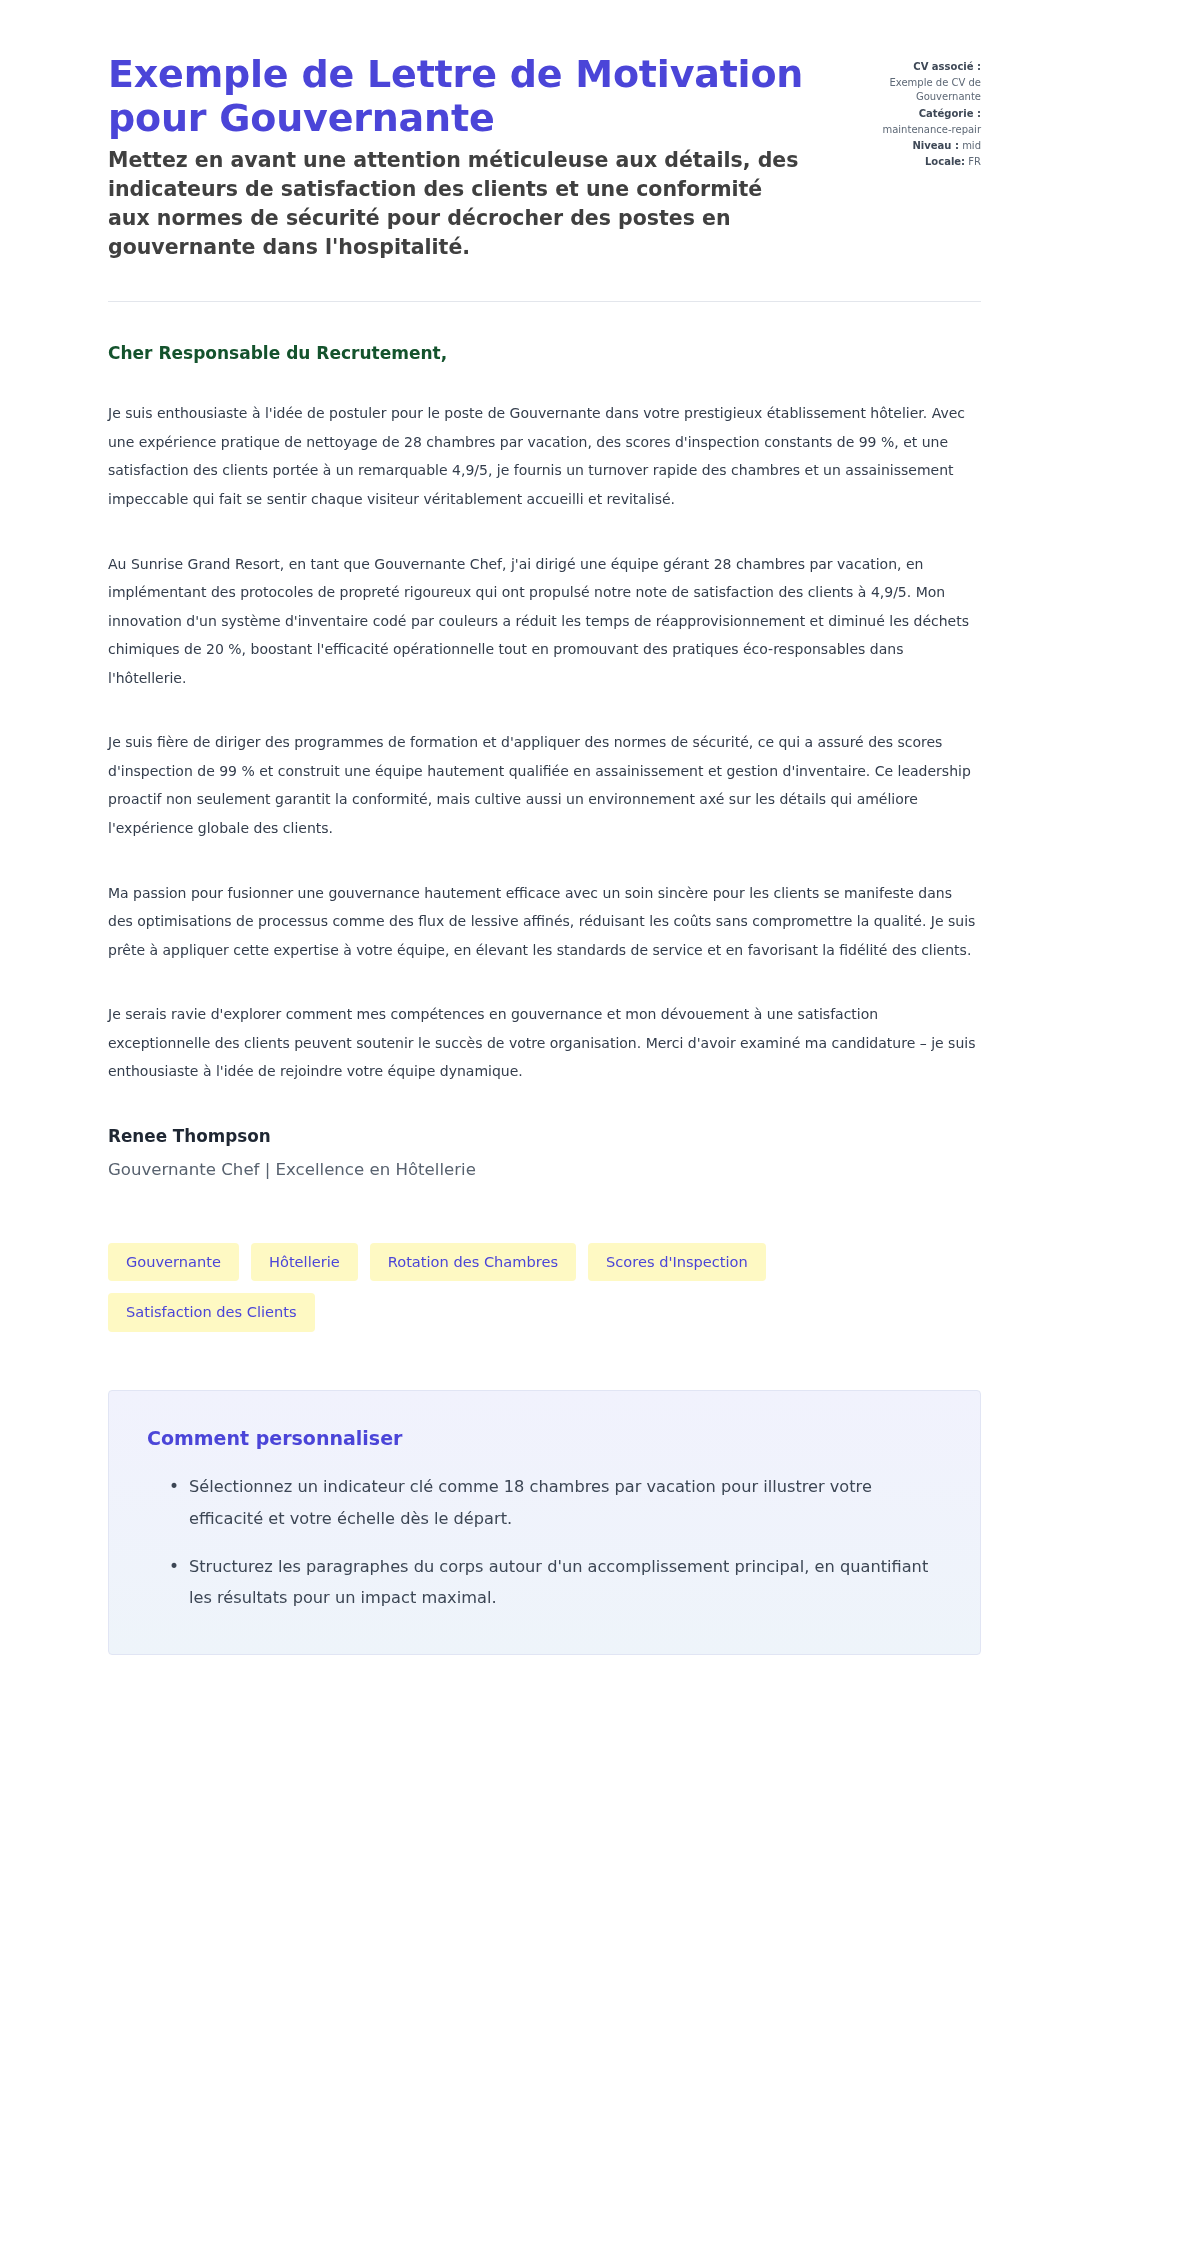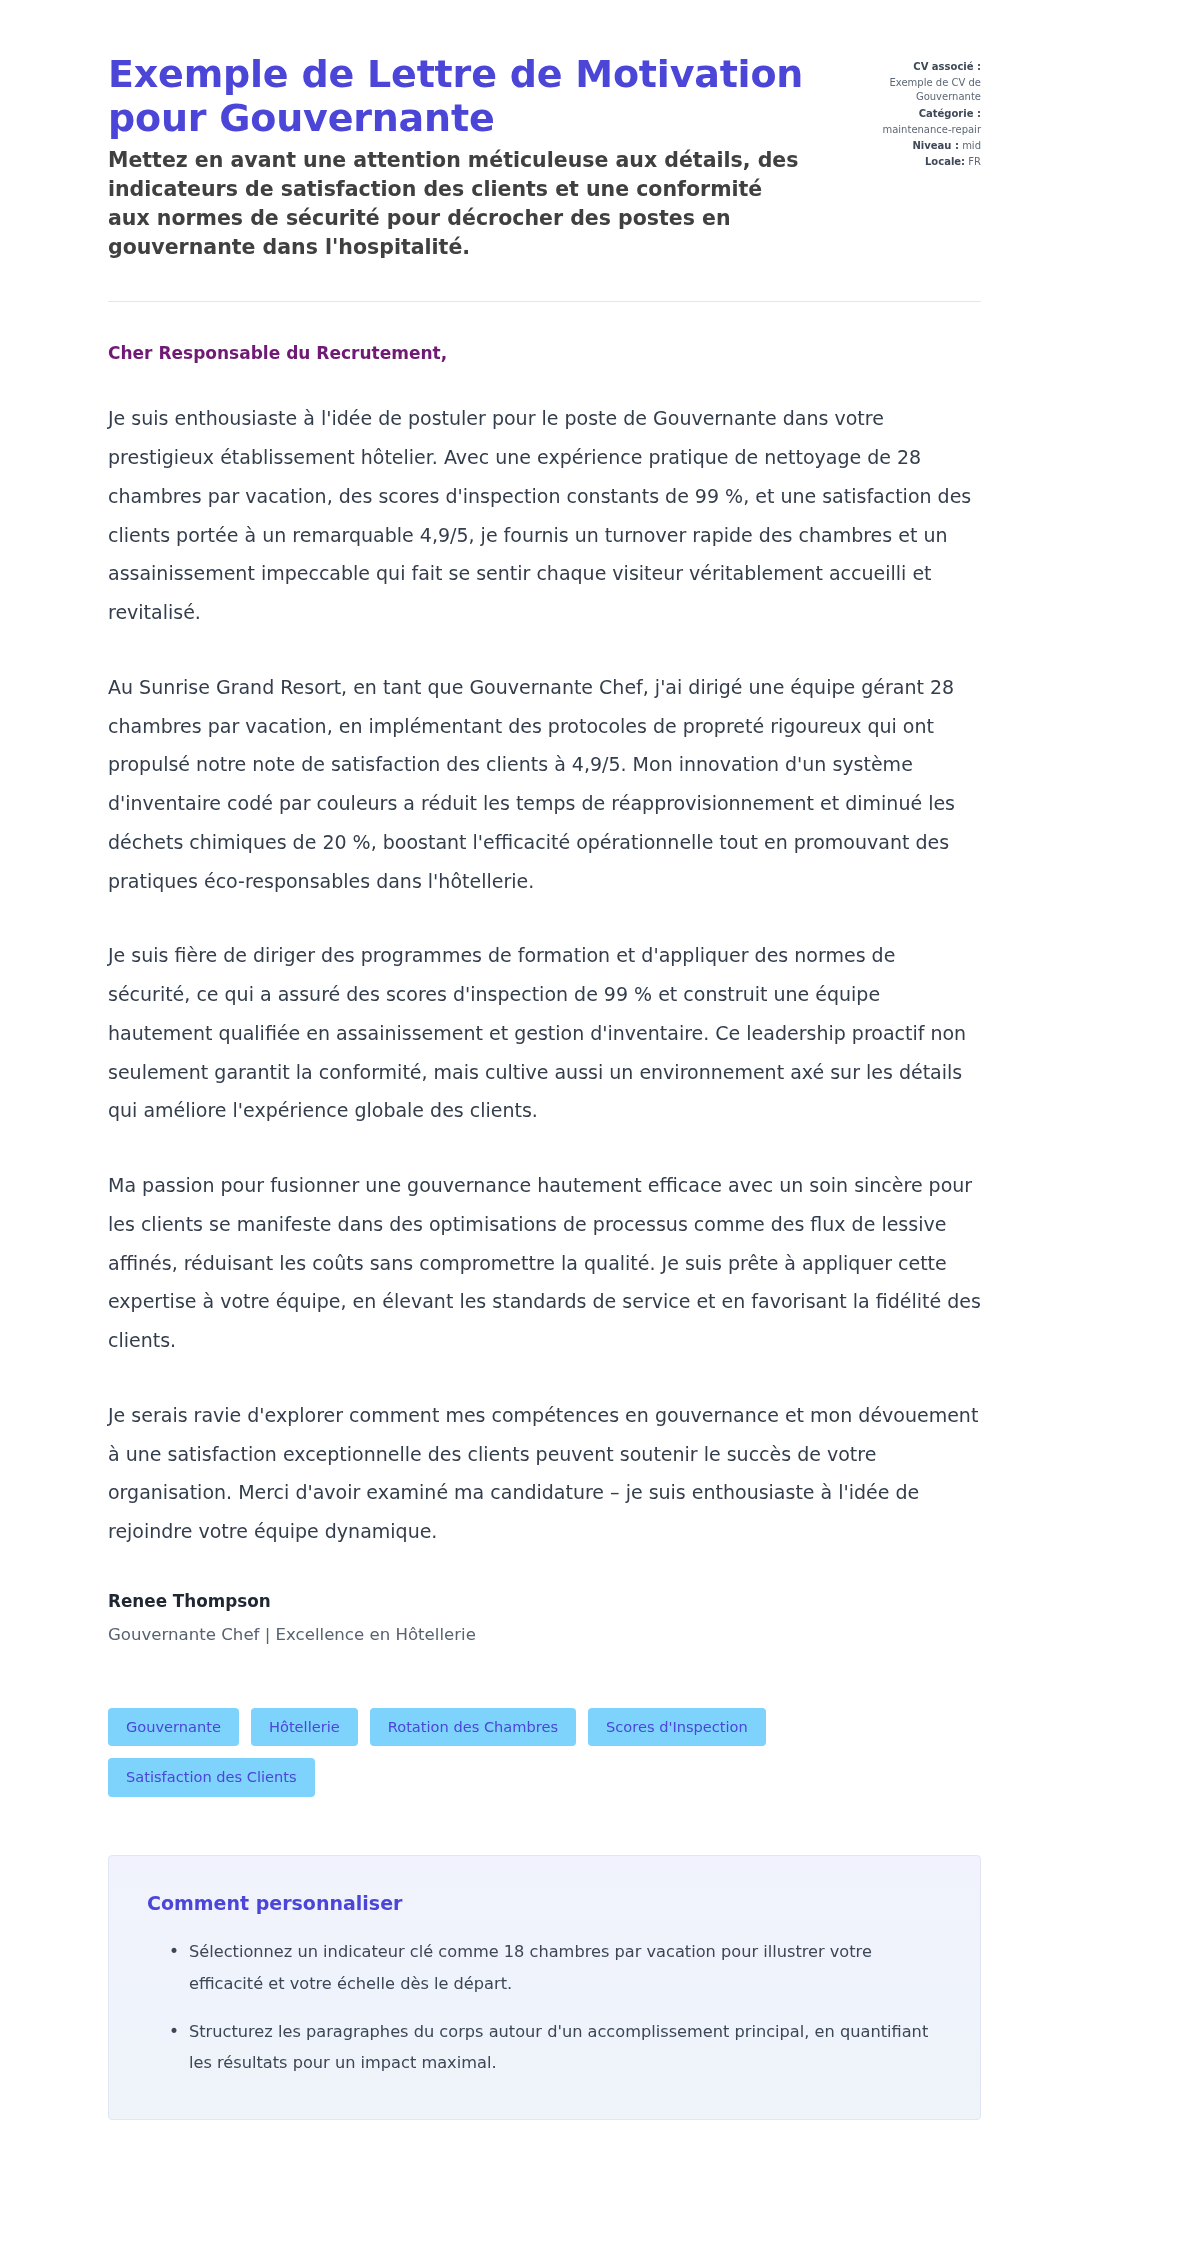--- a/index.html
+++ b/index.html
@@ -71,26 +71,26 @@
     border-top: 1px solid #e3e6ec;
     margin: 38px 0 0 0;
   }
 
   
   .letter { padding-top: 40px; }
   .salutation {
     margin: 0 0 34px 0;
     font-size: 17px;
     font-weight: 700;
-    color: #701a75;
+    color: #14532d;
     line-height: 1.4;
   }
   .para {
     margin: 0 0 36px 0;
-    font-size: 19px;
+    font-size: 14px;
     line-height: 2.04;
     color: #333d4c;
     max-width: 990px;
   }
 
   
   .signature { margin-top: 24px; }
   .sig-name {
     margin: 0;
     font-size: 16.8px;
@@ -106,21 +106,21 @@
   }
 
   
   .tags {
     display: flex;
     flex-wrap: wrap;
     gap: 12px;
     margin-top: 58px;
   }
   .tag {
-    background: #7dd3fc;
+    background: #fef9c3;
     color: #4b45d8;
     font-size: 14.6px;
     line-height: 1;
     padding: 12px 18px;
     border-radius: 4px;
     white-space: nowrap;
   }
 
   
   .callout {

